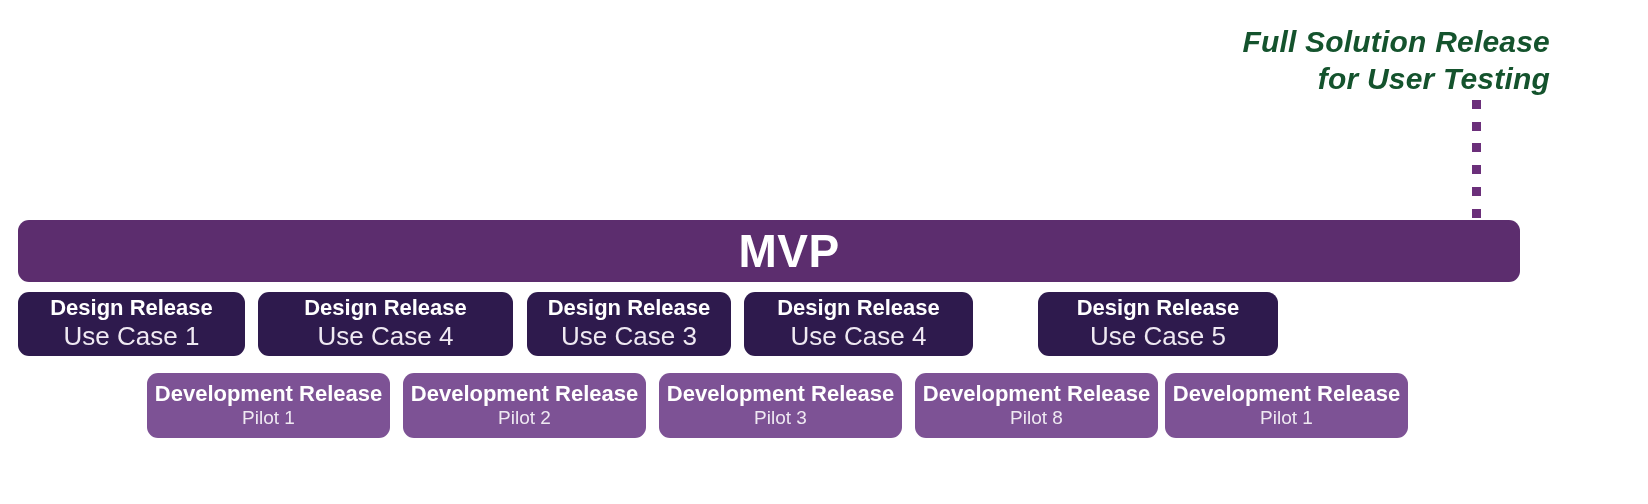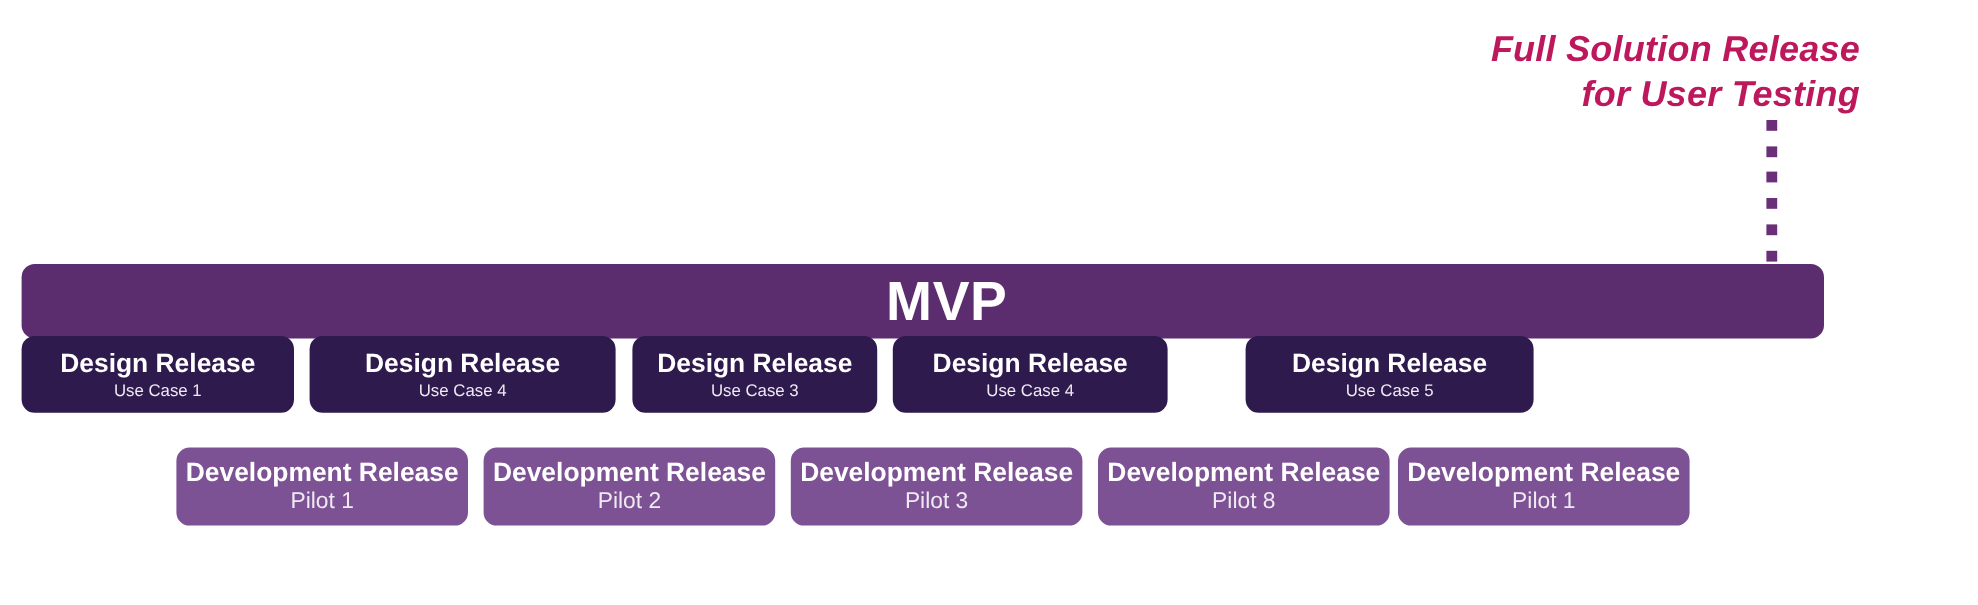--- a/index.html
+++ b/index.html
@@ -26,21 +26,21 @@
     position: absolute;
     right: 98px;
     top: 24px;
     width: 430px;
     text-align: right;
     font-style: italic;
     font-weight: bold;
     font-size: 30px;
     line-height: 1.22;
     letter-spacing: 0.2px;
-    color: #be185d;
+    color: #14532d;
     white-space: pre-line;
   }
 
   
   .dotted-connector {
     position: absolute;
     left: 1472px;
     top: 100px;
     width: 9px;
     height: 152px;
@@ -106,25 +106,25 @@
   }
   .card .card-sub {
     color: #efe9f2;
     font-weight: normal;
     line-height: 1.15;
   }
 
   
   .card.design {
     background: #2e1a4d;
-    top: 280px;
+    top: 292px;
     height: 64px;
   }
   .card.design .card-title { font-size: 22px; }
-  .card.design .card-sub   { font-size: 14px; margin-top: 1px; }
+  .card.design .card-sub   { font-size: 26px; margin-top: 1px; }
 
   
   .card.dev {
     background: #7d5295;
     top: 373px;
     height: 65px;
   }
   .card.dev .card-title { font-size: 22px; }
   .card.dev .card-sub   { font-size: 19px; margin-top: 1px; }
 </style>

